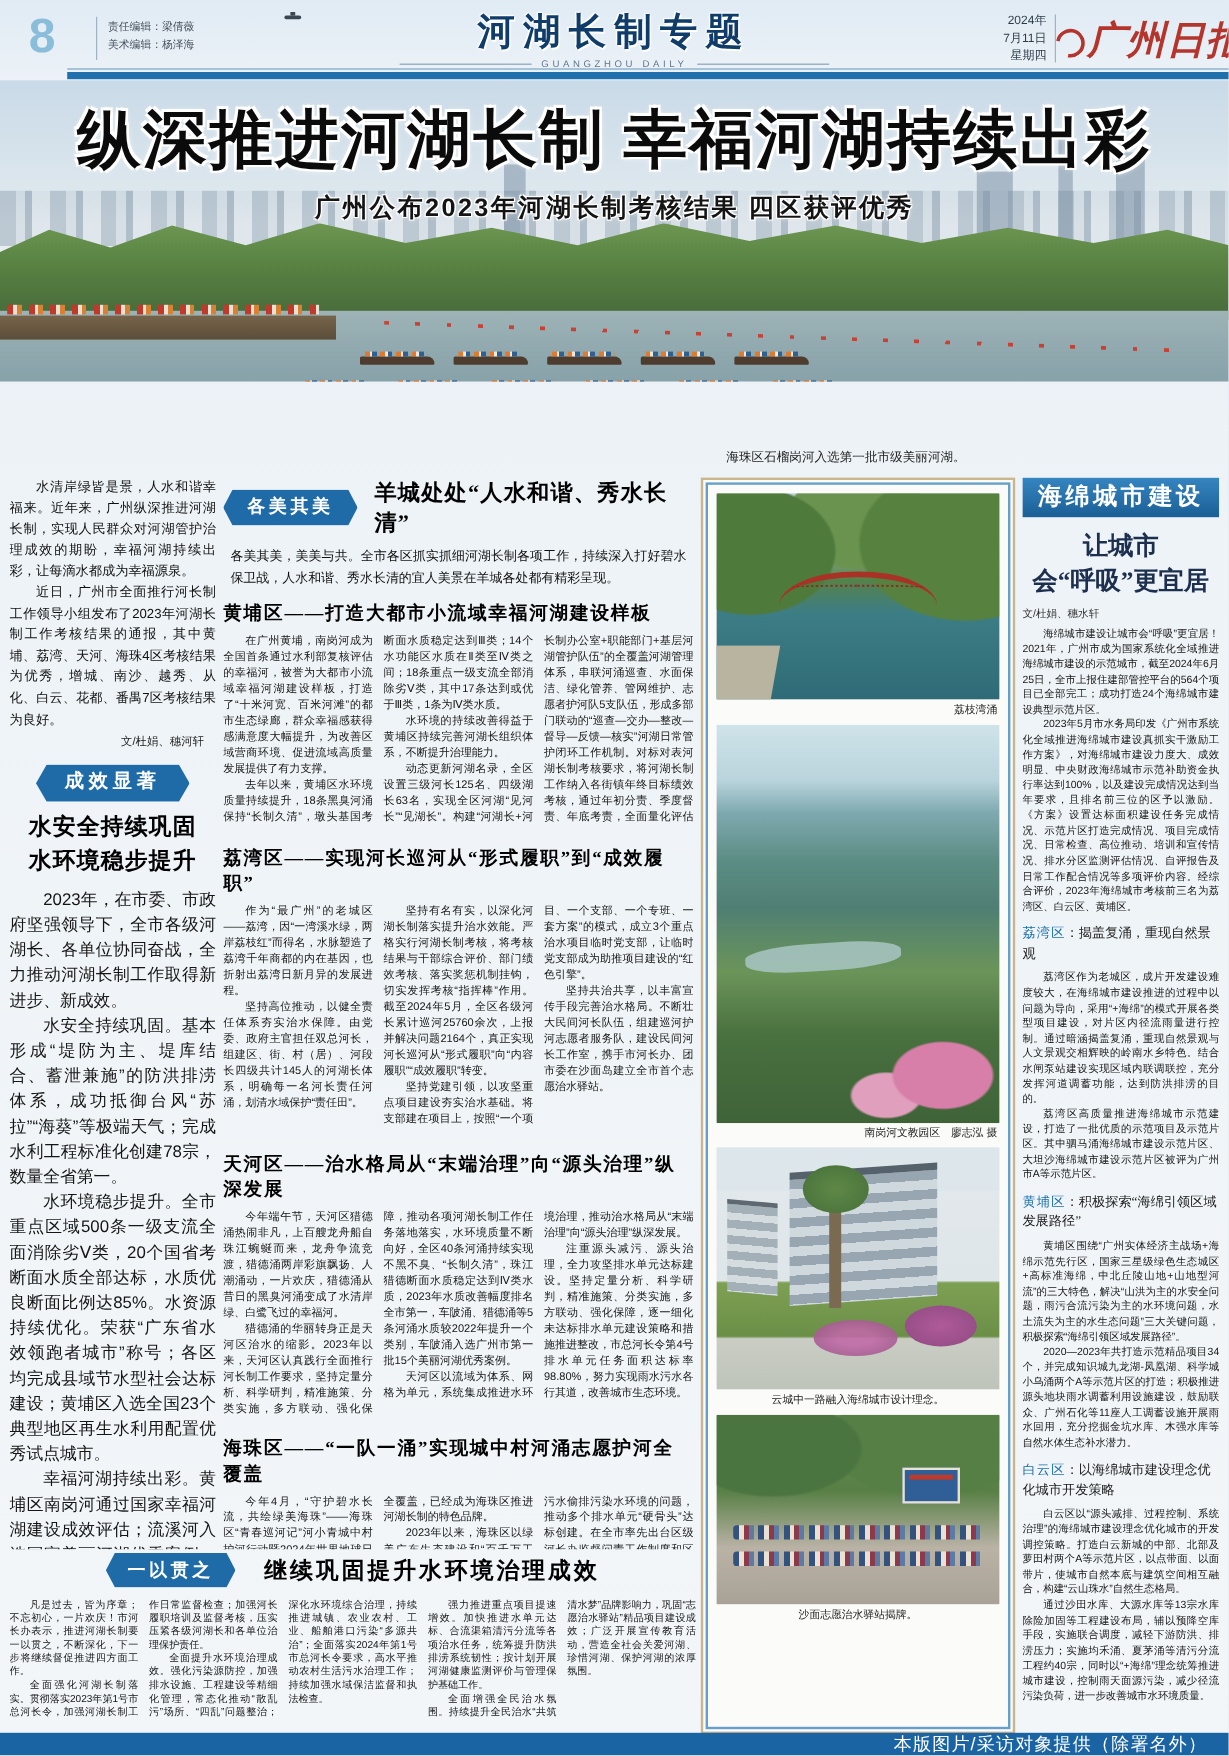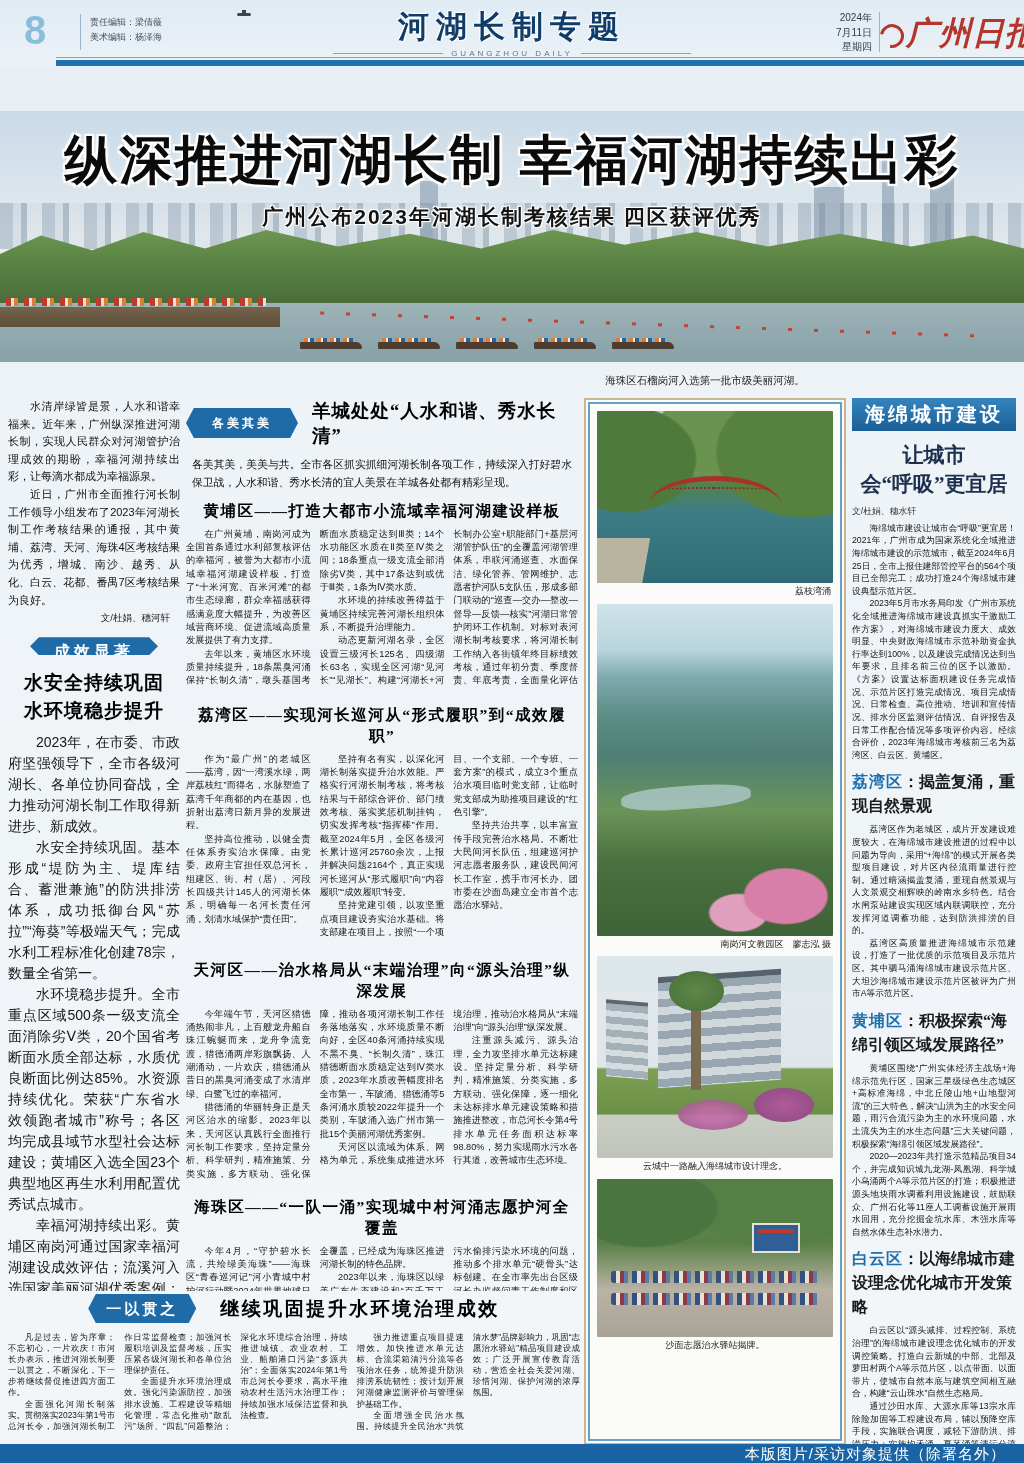--- a/index.html
+++ b/index.html
@@ -20,21 +20,21 @@
   .ht-sub::before,.ht-sub::after{content:"";display:inline-block;width:110px;height:1px;background:#8aa4ba;vertical-align:middle;margin:0 8px;}
   .date{position:absolute;right:152px;top:11px;text-align:right;font-size:10px;color:#2e3c48;line-height:1.45;}
   .masthead{position:absolute;right:6px;top:12px;width:138px;color:#b5342c;white-space:nowrap;}
   .swirl{display:inline-block;width:18px;height:18px;border:3px solid #b5342c;border-left-color:transparent;border-radius:50%;transform:rotate(-35deg);vertical-align:-4px;margin-right:2px;}
   .mh-text{font-family:Liberation Serif, serif;font-style:italic;font-weight:bold;font-size:32px;letter-spacing:1px;}
   .head-line{position:absolute;left:56px;top:57px;width:968px;height:1px;background:#7aa6c6;}
   .head-bar{position:absolute;left:56px;top:60px;width:968px;height:6px;background:#1f6fae;background:#2070ad;}
   .drone{position:absolute;left:237px;top:13px;width:14px;height:3px;background:#3a4750;border-radius:2px;}
   .drone::before{content:"";position:absolute;left:5px;top:-3px;width:4px;height:3px;background:#3a4750;}
   
-  #hero{position:absolute;top:67px;left:0;width:1024px;height:251px;overflow:hidden;background:linear-gradient(180deg,#c9dae8 0%,#dfe8ee 40%,#e8eef2 48%);margin-top:44px;}
+  #hero{position:absolute;top:67px;left:0;width:1024px;height:251px;overflow:hidden;background:linear-gradient(180deg,#c9dae8 0%,#dfe8ee 40%,#e8eef2 48%);}
   .skyline{position:absolute;top:92px;left:0;width:1024px;height:46px;
     background:repeating-linear-gradient(90deg,rgba(135,155,172,.45) 0 13px,rgba(165,182,196,.25) 13px 21px,rgba(120,142,160,.5) 21px 27px,rgba(190,203,214,.2) 27px 42px);
     filter:blur(.6px);}
   .tower{position:absolute;background:rgba(125,145,165,.55);}
   .trees{position:absolute;top:108px;left:0;width:1024px;height:92px;
     background:linear-gradient(180deg,#739d55 0%,#567f41 55%,#47693a 100%);
     clip-path:polygon(0 38%,4% 18%,9% 34%,14% 14%,20% 32%,26% 12%,33% 30%,40% 16%,47% 32%,54% 12%,61% 28%,68% 14%,75% 30%,82% 16%,89% 30%,95% 18%,100% 32%,100% 100%,0 100%);}
   .water{position:absolute;top:192px;left:0;width:1024px;height:111px;
     background:linear-gradient(180deg,#9db3b6 0%,#8aa4ab 45%,#7b97a2 100%);}
   .buoys{position:absolute;top:212px;left:320px;width:660px;height:3px;
@@ -55,30 +55,30 @@
   .hero-caption{position:absolute;top:374px;left:540px;width:330px;text-align:center;font-size:10.5px;color:#222;}
   
   .badge{display:inline-block;background:#1e6ba8;color:#fff;font-weight:bold;text-align:center;
     clip-path:polygon(7% 0,93% 0,100% 50%,93% 100%,7% 100%,0 50%);}
   p{margin:0;text-indent:2em;}
   .byline{text-align:right;font-size:9.5px;color:#222;margin:3px 10px 0 0;text-indent:0;}
   
   #leftcol{position:absolute;left:8px;top:398px;width:172px;height:893px;overflow:hidden;}
   .intro{font-size:11px;line-height:1.6;text-align:justify;color:#101010;}
   .lbadge-wrap{text-align:center;margin:12px 0 8px;}
-  .lc-badge{width:128px;height:18px;line-height:29px;font-size:16px;letter-spacing:4px;}
+  .lc-badge{width:128px;height:31px;line-height:29px;font-size:16px;letter-spacing:4px;}
   .lc-head{font-size:19px;font-weight:900;color:#000;text-align:center;line-height:1.45;letter-spacing:1px;margin-bottom:8px;font-family:"Liberation Serif",serif;}
   .lc-body{font-size:14px;line-height:1.5;text-align:justify;color:#151515;}
   
   #center{position:absolute;left:186px;top:398px;width:392px;height:893px;overflow:hidden;}
   .c-headrow{display:flex;align-items:center;gap:14px;margin-bottom:8px;}
-  .c-badge{width:112px;height:30px;line-height:30px;font-size:12px;letter-spacing:3px;flex:0 0 auto;}
+  .c-badge{width:112px;height:30px;line-height:30px;font-size:15px;letter-spacing:3px;flex:0 0 auto;}
   .c-headline{font-size:18.5px;font-weight:900;color:#000;letter-spacing:1px;font-family:"Liberation Serif",serif;}
   .c-intro{font-size:10.8px;line-height:1.65;text-align:justify;color:#101010;margin:2px 6px 6px;}
-  .sec-title{text-align:center;font-size:15.5px;font-weight:900;color:#000;letter-spacing:1.5px;
+  .sec-title{text-align:left;font-size:15.5px;font-weight:900;color:#000;letter-spacing:1.5px;
     font-family:"Liberation Serif",serif;margin:9px 0 6px;}
   .cols3{column-count:3;column-gap:9px;font-size:9.2px;line-height:1.45;text-align:justify;color:#151515;column-fill:auto;overflow:hidden;}
   .h172{height:168px;} .h200{height:198px;} .h185{height:180px;} .h195{height:192px;}
   
   #photocol{position:absolute;left:584px;top:398px;width:262px;height:1047px;
     border:2px solid #c9b58e;background:#fbfbf9;box-sizing:border-box;}
   .photocol-inner{position:absolute;inset:2px;border:2px solid #66a0ca;padding:7px;box-sizing:border-box;overflow:hidden;}
   .photo{position:relative;width:100%;overflow:hidden;border-radius:1px;}
   .pcap{font-size:9px;color:#222;margin:3px 2px 6px;line-height:1.3;}
   .cap-r{text-align:right;} .cap-c{text-align:center;}
@@ -113,21 +113,21 @@
     background:repeating-linear-gradient(90deg,#33527e 0 5px,#e9e2d4 5px 9px,#8c3a4a 9px 13px,#5b7ba6 13px 17px,transparent 17px 21px);border-radius:3px;}
   .sign4{position:absolute;right:14%;top:28%;width:44px;height:26px;background:#2f5f96;border:2px solid #e8e2d2;}
   .sign4::after{content:"";position:absolute;left:4px;top:4px;right:4px;height:4px;background:#c0392b;}
   
   #sidebar{position:absolute;left:852px;top:398px;width:164px;height:1047px;overflow:hidden;}
   .sb-banner{height:33px;line-height:33px;text-align:center;color:#fff;font-size:20px;font-weight:900;letter-spacing:3px;
     background:linear-gradient(180deg,#3585c0,#1b5f96);}
   .sb-headline{margin:10px 0 6px;text-align:center;font-size:21px;font-weight:900;color:#1c2f4e;line-height:1.4;font-family:"Liberation Serif",serif;}
   .sb-byline{font-size:8.8px;color:#333;margin:2px 0 4px;}
   .sb-body{font-size:8.7px;line-height:1.45;text-align:justify;color:#151515;}
-  .sb-subtitle{margin:9px 0 5px;font-size:16px;font-weight:700;line-height:1.5;font-family:"Liberation Serif",serif;color:#1b1b1b;text-indent:0;}
+  .sb-subtitle{margin:9px 0 5px;font-size:11px;font-weight:400;line-height:1.5;font-family:"Liberation Serif",serif;color:#1b1b1b;text-indent:0;}
   .sb-region{color:#1b6fae;letter-spacing:1px;}
   
   #bottom{position:absolute;left:8px;top:1294px;width:572px;height:148px;overflow:hidden;}
   .b-headrow{display:flex;align-items:center;justify-content:center;gap:24px;margin-bottom:9px;}
   .b-badge{width:108px;height:29px;line-height:29px;font-size:15px;letter-spacing:3px;flex:0 0 auto;}
   .b-headline{font-size:19px;font-weight:900;color:#000;letter-spacing:2.5px;font-family:"Liberation Serif",serif;}
   .cols5{column-count:5;column-gap:9px;font-size:8.4px;line-height:1.32;text-align:justify;color:#151515;height:104px;column-fill:auto;overflow:hidden;}
   
   #footer{position:absolute;left:0;top:1444px;width:1024px;height:19px;background:#1a64a3;
     color:#fff;font-size:15px;line-height:19px;text-align:right;padding-right:18px;box-sizing:border-box;letter-spacing:1px;}

